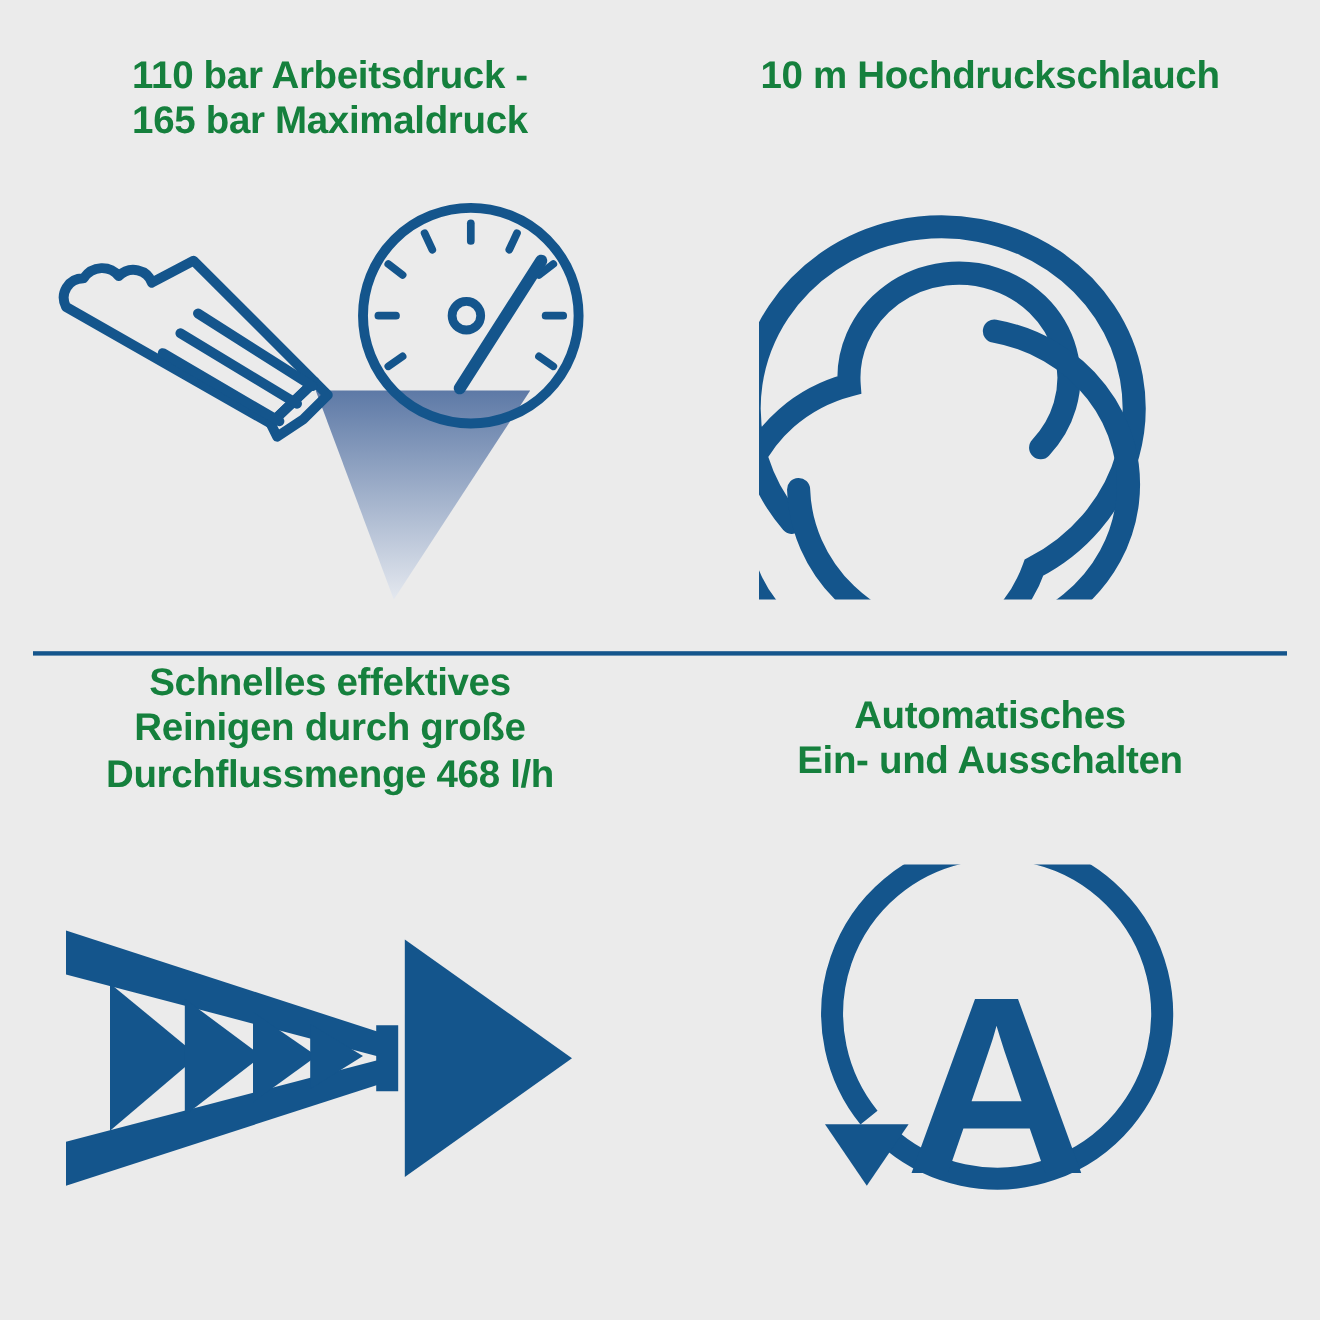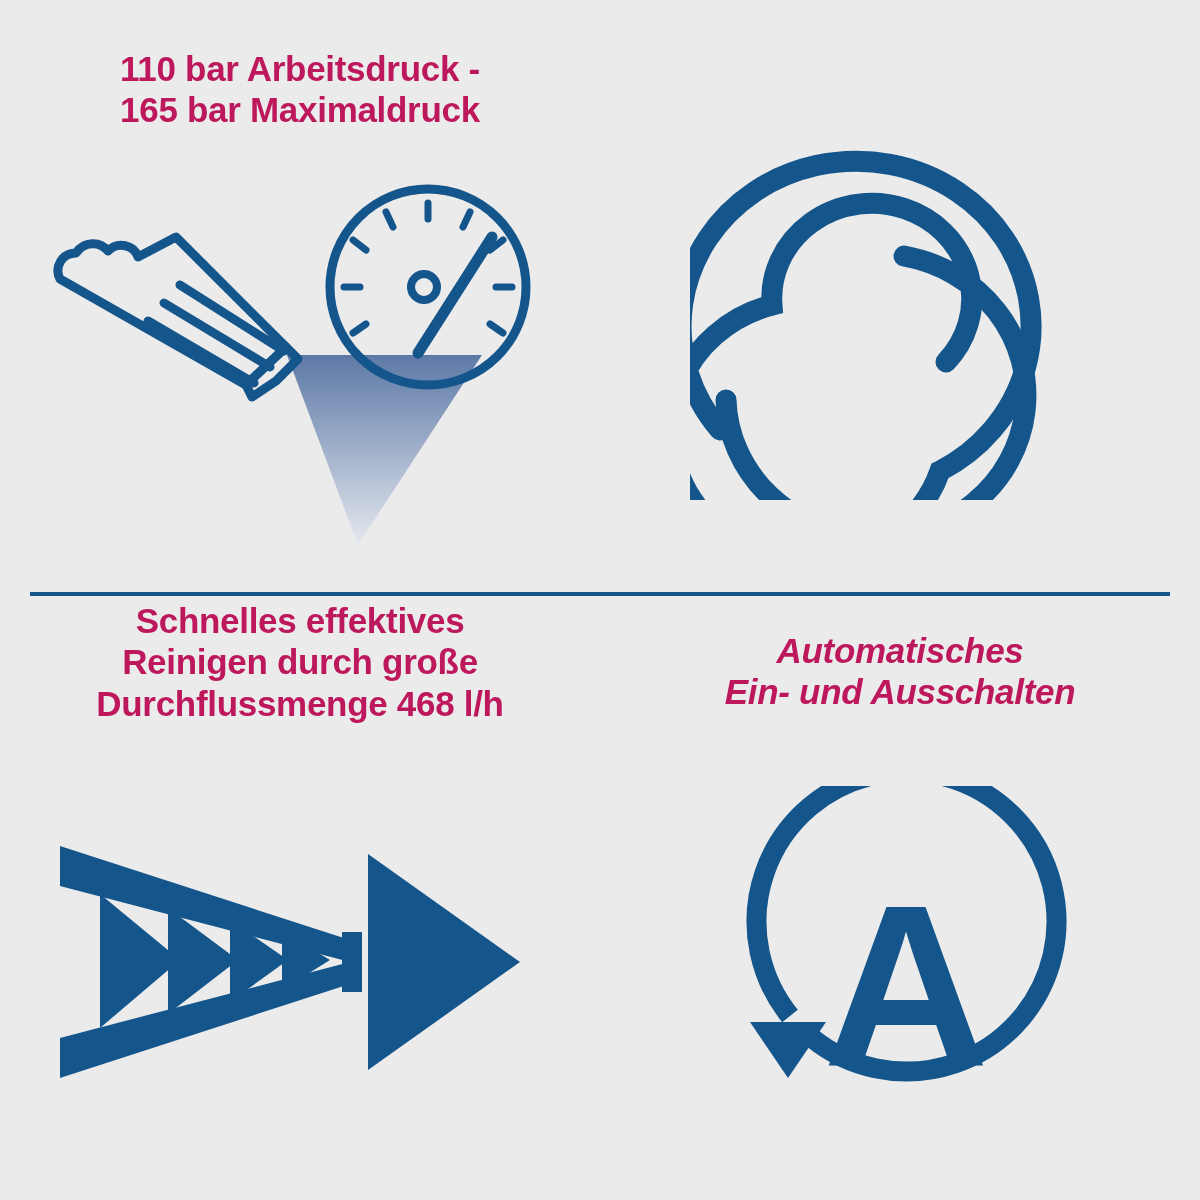--- a/index.html
+++ b/index.html
@@ -28,32 +28,32 @@
     grid-template-rows: 1fr 1fr;
   }
   .cell {
     position: relative;
     display: flex;
     flex-direction: column;
     align-items: center;
   }
   .caption {
     text-align: center;
-    color: #be185d;
+    color: #15803d;
     font-size: 35px;
     font-weight: bold;
     line-height: 1.18;
     letter-spacing: -0.3px;
     white-space: pre-line;
     margin-top: 0;
   }
   .cell-tl .caption { margin-top: 48px; }
   .cell-tr .caption { margin-top: 48px; }
   .cell-bl .caption { }
-  .cell-br .caption { margin-top: 30px; font-style: italic; }
+  .cell-br .caption { margin-top: 30px; }
 
   .art {
     flex: 1 1 auto;
     width: 100%;
     display: flex;
     align-items: center;
     justify-content: center;
   }
 
   
@@ -113,20 +113,21 @@
               <line x1="463" y1="168" x2="450" y2="159"></line>
             </g>
             <line x1="378" y1="188" x2="452" y2="72" stroke="#14558c" stroke-width="11" stroke-linecap="round"></line>
             <circle cx="384" cy="122" r="13" fill="none" stroke="#14558c" stroke-width="8"></circle>
           </g>
         </svg>
       </div>
     </div>
 
     <div class="cell cell-tr">
+      <div class="caption">10 m Hochdruckschlauch</div>
       <div class="art">
         <svg width="420" height="400" viewBox="0 0 420 400">
           <g fill="none" stroke="#14558c" stroke-width="21" stroke-linecap="round">
             <path d="M30,330
                      A175,165 0 1 1 250,371
                      A138,130 0 1 1 82,205
                      A100,95 0 1 1 256,262"></path>
             <path d="M36,300
                      A150,142 0 1 0 214,156"></path>
           </g>

